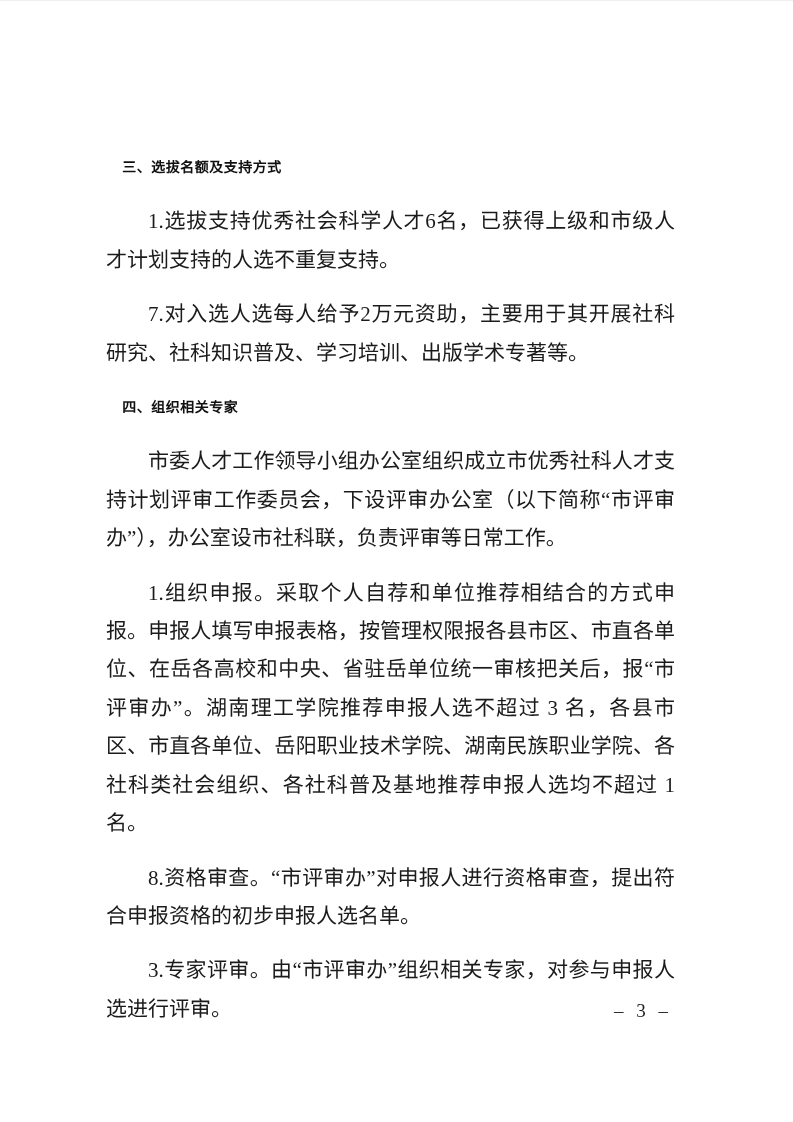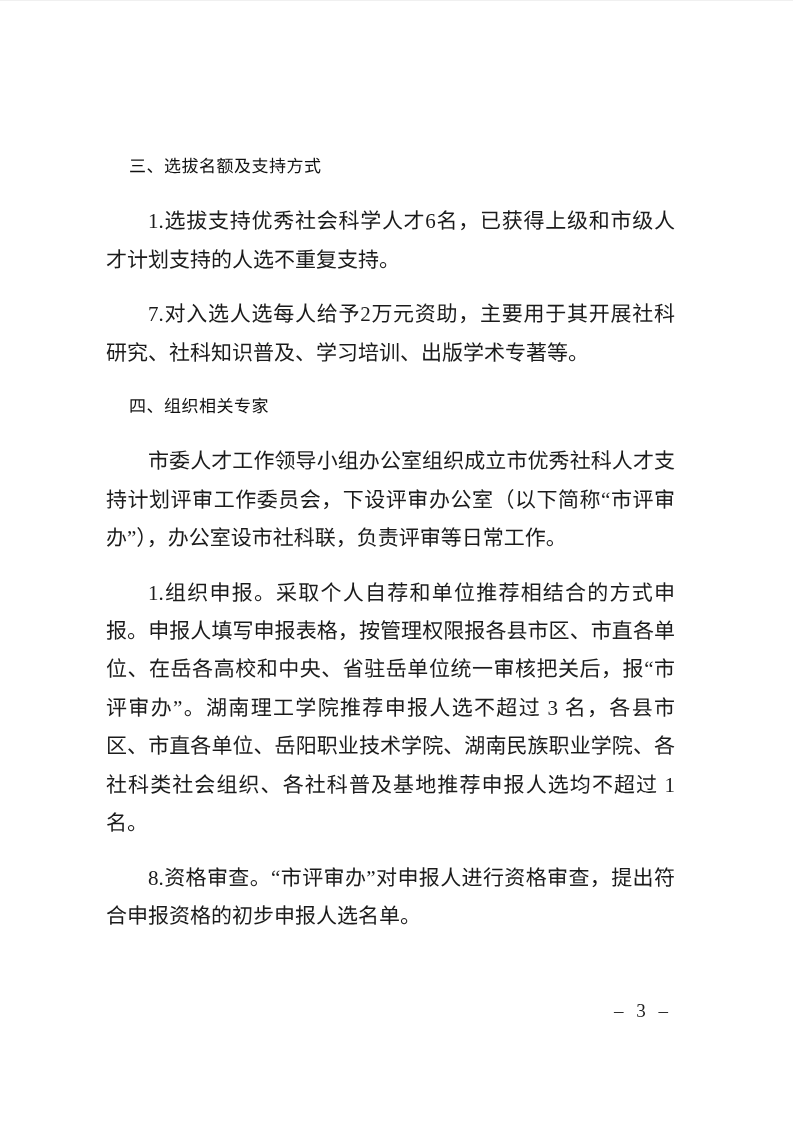--- a/index.html
+++ b/index.html
@@ -23,24 +23,24 @@
     top: 147px;
     width: 601px;
     color: #1b1b1b;
     font-size: 21px;
     line-height: 38.4px;
     text-align: justify;
     text-justify: inter-ideograph;
   }
   .heading {
     font-family: "Liberation Sans", "DejaVu Sans", sans-serif;
-    font-weight: 400;
+    font-weight: 700;
     color: #101010;
     margin: 0;
-    font-size: 17px;
+    font-size: 14px;
     text-indent: 2.3em;
     letter-spacing: 0.5px;
   }
   .para {
     font-family: "Liberation Serif", "DejaVu Serif", serif;
     margin: 16px;
     text-indent: 2em;
   }
   .page-number {
     position: absolute;
@@ -58,15 +58,16 @@
 
 <div class="page">
   <div class="doc-body">
     <h2 class="heading">三、选拔名额及支持方式</h2>
     <p class="para">1.选拔支持优秀社会科学人才6名，已获得上级和市级人才计划支持的人选不重复支持。</p>
     <p class="para">7.对入选人选每人给予2万元资助，主要用于其开展社科研究、社科知识普及、学习培训、出版学术专著等。</p>
     <h2 class="heading">四、组织相关专家</h2>
     <p class="para">市委人才工作领导小组办公室组织成立市优秀社科人才支持计划评审工作委员会，下设评审办公室（以下简称“市评审办”），办公室设市社科联，负责评审等日常工作。</p>
     <p class="para">1.组织申报。采取个人自荐和单位推荐相结合的方式申报。申报人填写申报表格，按管理权限报各县市区、市直各单位、在岳各高校和中央、省驻岳单位统一审核把关后，报“市评审办”。湖南理工学院推荐申报人选不超过 3 名，各县市区、市直各单位、岳阳职业技术学院、湖南民族职业学院、各社科类社会组织、各社科普及基地推荐申报人选均不超过 1 名。</p>
     <p class="para">8.资格审查。“市评审办”对申报人进行资格审查，提出符合申报资格的初步申报人选名单。</p>
+    <p class="para">3.专家评审。由“市评审办”组织相关专家，对参与申报人选进行评审。</p>
   </div>
   <div class="page-number">– 3 –</div>
 </div>
 
 </body></html>

